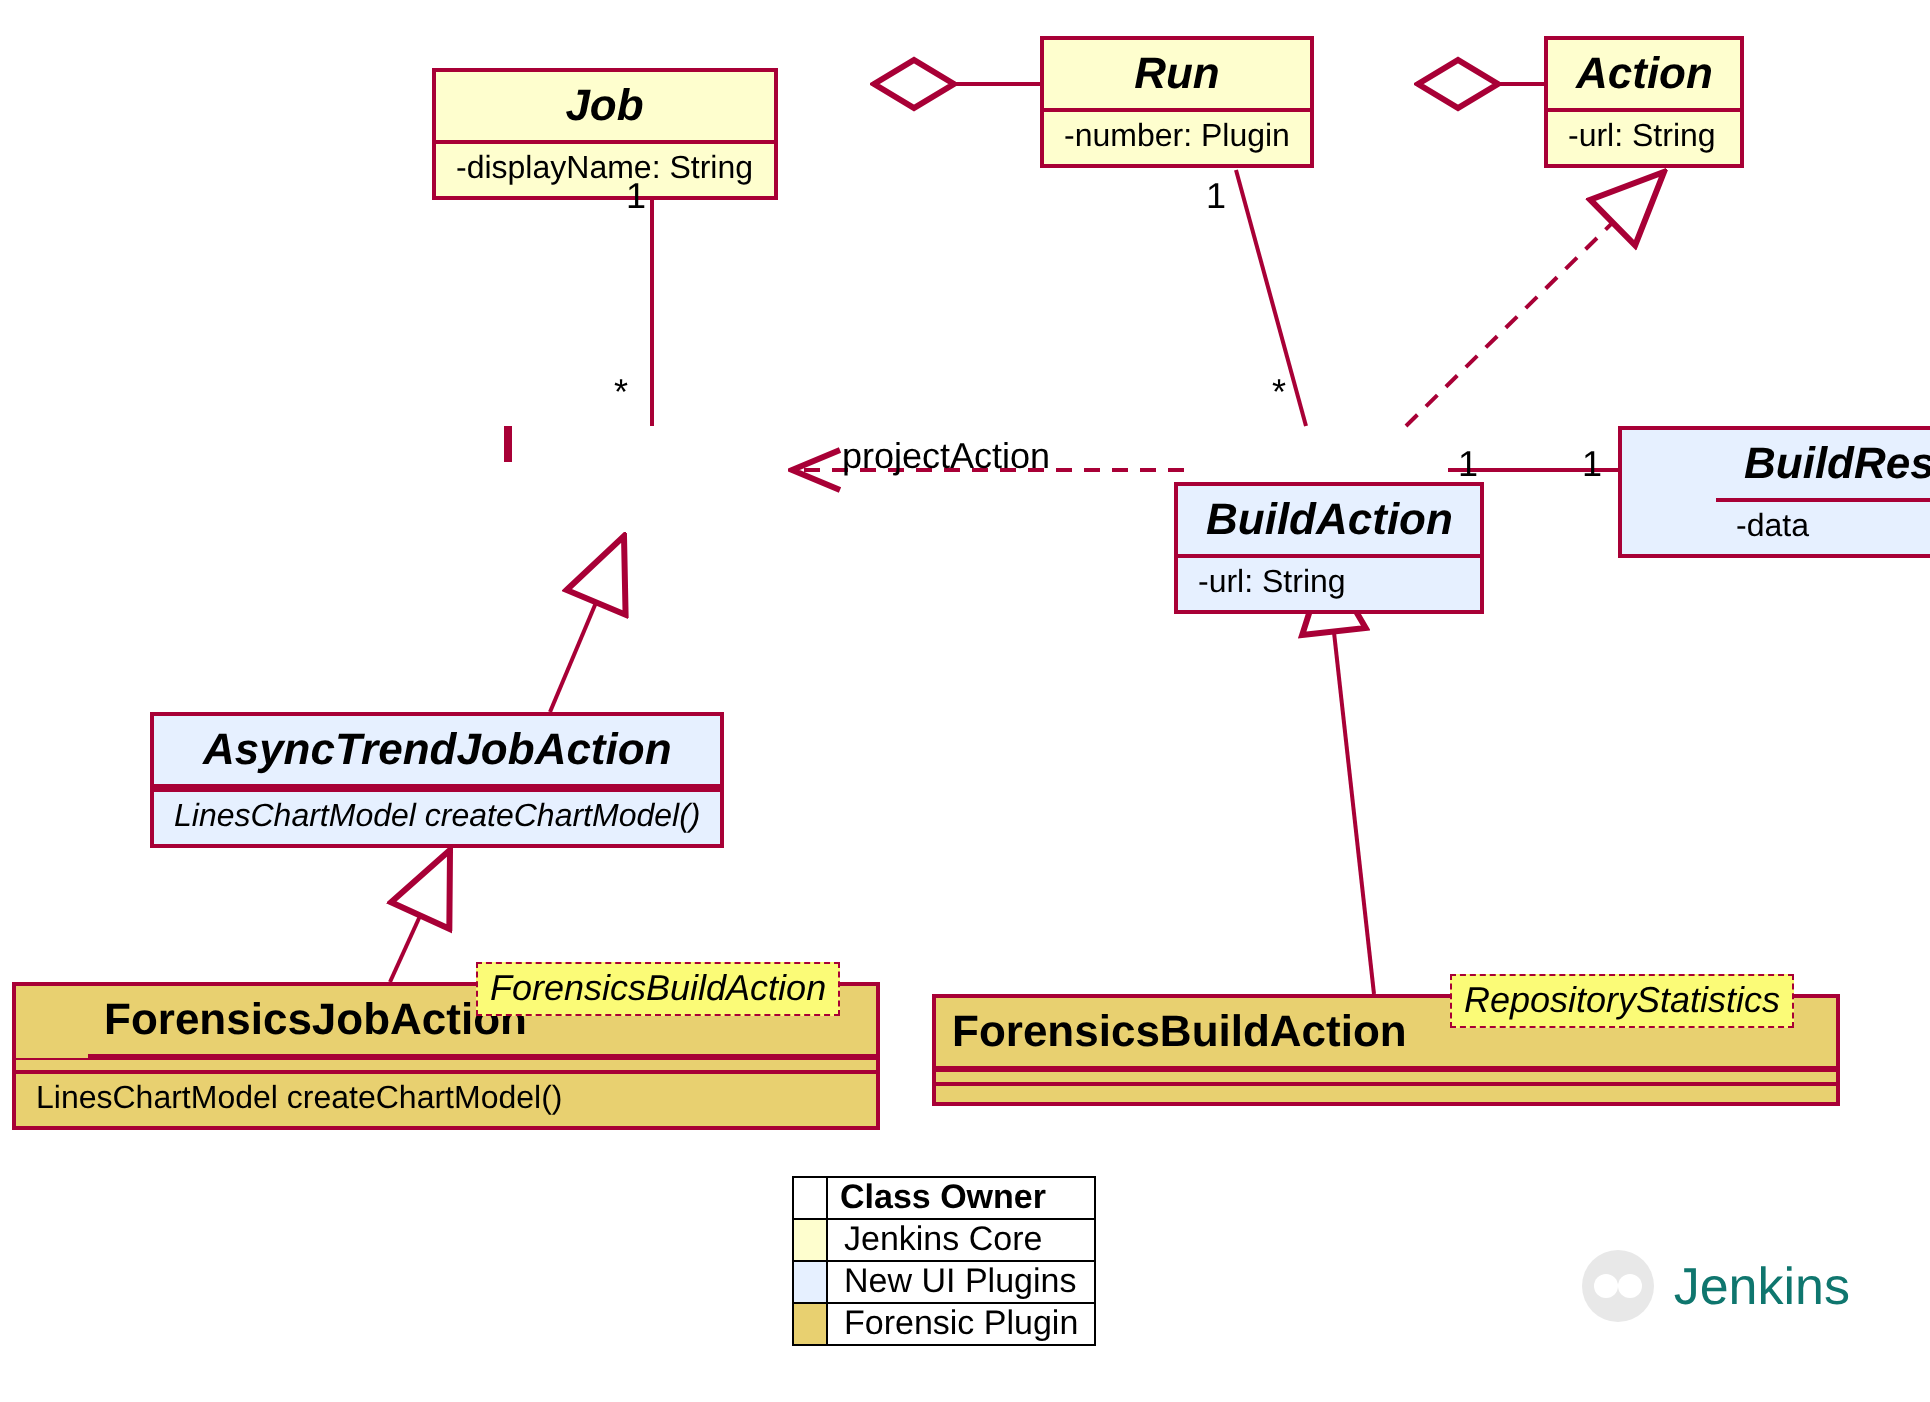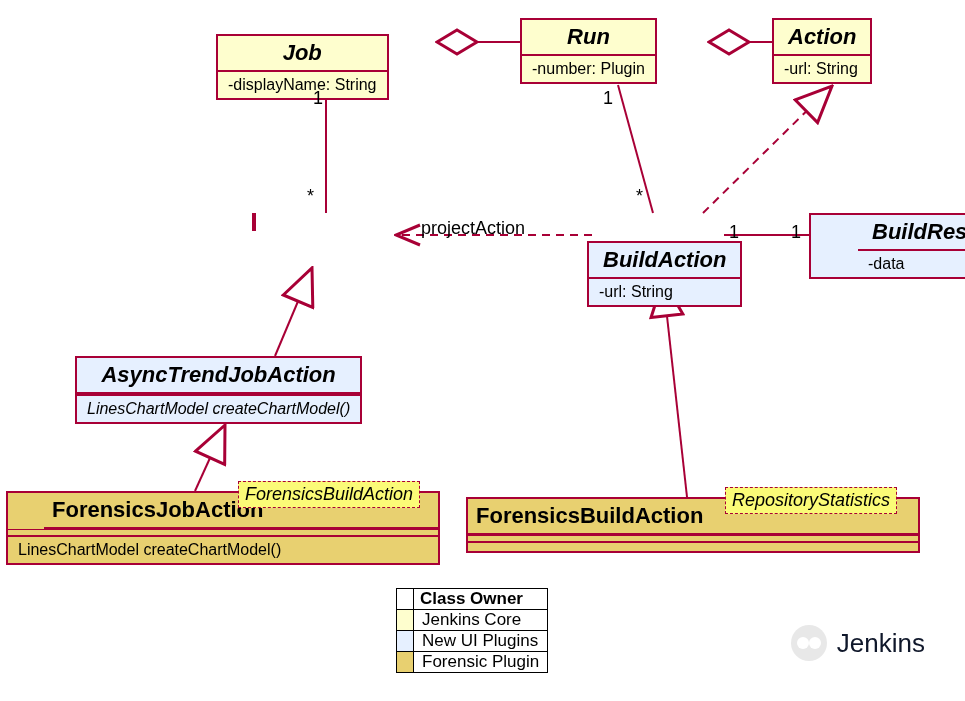--- a/index.html
+++ b/index.html
@@ -60,21 +60,21 @@
   }
   .legend-row { display: flex; align-items: center; }
   .legend-swatch {
     width: 16px; height: 20px;
     border-right: 1px solid #000;
   }
   .legend-text { padding: 0 8px; }
   .legend-header { font-weight: bold; text-align: center; padding: 0 6px; }
   .watermark {
     position: absolute;
-    color: #0f172a;
+    color: #0f766e;
     font-size: 26px;
     display: flex;
     align-items: center;
     gap: 10px;
   }
   .watermark-icon {
     width: 36px; height: 36px;
     border-radius: 50%;
     background: #e8e8e8;
     position: relative;

